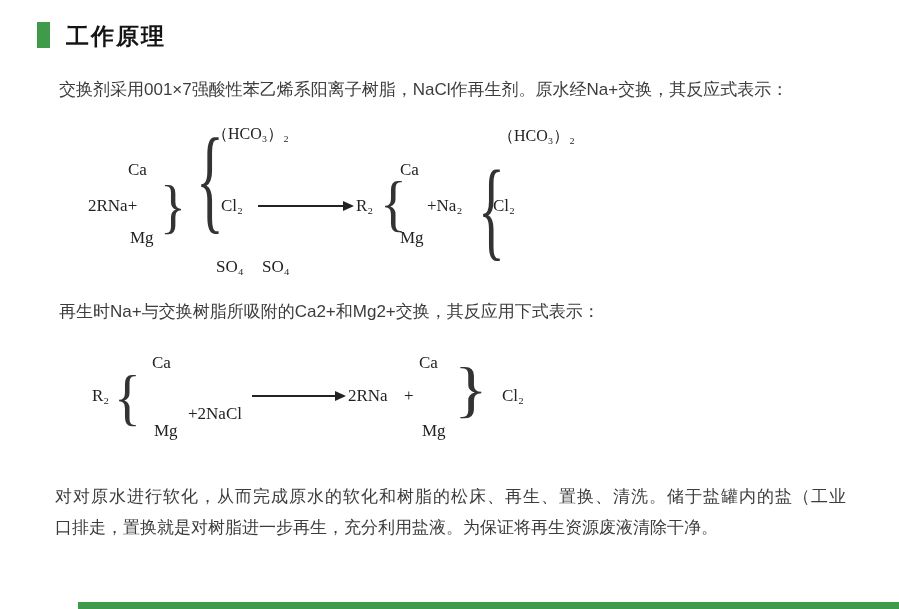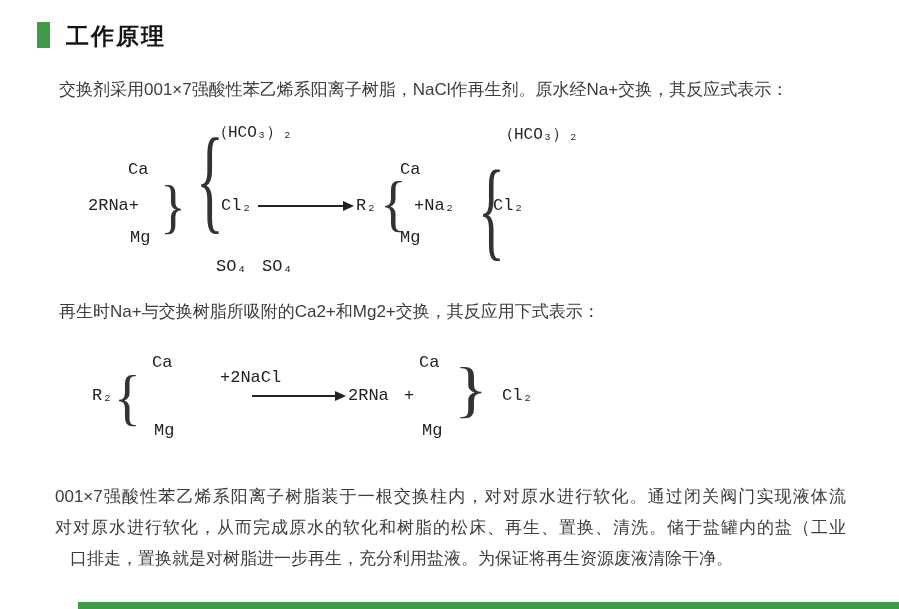--- a/index.html
+++ b/index.html
@@ -13,24 +13,24 @@
   .title  { position:absolute; left:66px; top:21px; font-size:23px; font-weight:bold;
             color:#141414; letter-spacing:2px; }
   
   .para { position:absolute; left:59px; font-size:17px; color:#3c3c3c; white-space:nowrap; }
   .p-intro  { top:78px; }
   .p-middle { top:300px; }
   
   .body-block { position:absolute; left:55px; top:481px; width:791px; }
   .body-line  { font-size:17px; color:#3c3c3c; line-height:31px;
                 text-align:justify; text-align-last:justify; }
-  .body-line.last { text-align-last:left;margin-left:15px; }
+  .body-line.last { text-align-last:left; }
   
   .eq span, .eq div { position:absolute; }
-  .chem { font-family:Liberation Mono, monospace; font-size:17px;
+  .chem { font-family:Liberation Serif, serif; font-size:17px;
           color:#222; white-space:nowrap; line-height:1.2; }
   .chem.small { font-size:16px; }
   .br { position:absolute; font-family:"Liberation Serif","DejaVu Serif",serif;
         color:#333; line-height:1; transform-origin:top left; }
   .br-open::before  { content:"{"; }
   .br-close::before { content:"}"; }
   .arrow { position:absolute; height:2px; background:#222; }
   .arrow::after { content:""; position:absolute; right:-2px; top:-4px;
                   border-left:11px solid #222; border-top:5px solid transparent;
                   border-bottom:5px solid transparent; }
@@ -55,44 +55,43 @@
     <span class="br br-open" style="left:196px; top:122px; font-size:58px; transform:scaleY(2.0);"></span>
     <span class="chem small" style="left:212px; top:124px;">（HCO₃）₂</span>
     <span class="chem" style="left:221px; top:196px;">Cl₂</span>
     <span class="chem" style="left:216px; top:257px;">SO₄</span>
     <span class="chem" style="left:262px; top:257px;">SO₄</span>
     <div class="arrow" style="left:258px; top:205px; width:94px;"></div>
     <span class="chem" style="left:356px; top:196px;">R₂</span>
     <span class="br br-open" style="left:380px; top:172px; font-size:56px; transform:scaleY(1.1);"></span>
     <span class="chem" style="left:400px; top:160px;">Ca</span>
     <span class="chem" style="left:400px; top:228px;">Mg</span>
-    <span class="chem" style="left:414px; top:196px;">+Na₂</span>
+    <span class="chem" style="left:427px; top:196px;">+Na₂</span>
     <span class="br br-open" style="left:478px; top:154px; font-size:56px; transform:scaleY(1.95);"></span>
     <span class="chem small" style="left:498px; top:126px;">（HCO₃）₂</span>
     <span class="chem" style="left:493px; top:196px;">Cl₂</span>
   </div>
 
   <div class="para p-middle">再生时Na+与交换树脂所吸附的Ca2+和Mg2+交换，其反应用下式表示：</div>
 
   <div class="eq">
     <span class="chem" style="left:92px;  top:386px;">R₂</span>
     <span class="br br-open" style="left:114px; top:366px; font-size:56px; transform:scaleY(1.1);"></span>
     <span class="chem" style="left:152px; top:353px;">Ca</span>
     <span class="chem" style="left:154px; top:421px;">Mg</span>
-    <span class="chem" style="left:188px; top:368px;margin-left:32px;">+2NaCl</span>
+    <span class="chem" style="left:188px; top:404px;">+2NaCl</span>
     <div class="arrow" style="left:252px; top:395px; width:92px;"></div>
     <span class="chem" style="left:348px; top:386px;">2RNa</span>
     <span class="chem" style="left:404px; top:386px;">+</span>
     <span class="chem" style="left:419px; top:353px;">Ca</span>
     <span class="chem" style="left:422px; top:421px;">Mg</span>
     <span class="br br-close" style="left:454px; top:360px; font-size:54px; transform:scale(1.3,1.12);"></span>
     <span class="chem" style="left:502px; top:386px;">Cl₂</span>
   </div>
 
   <div class="body-block">
-    <div class="body-line">001×7强酸性苯乙烯系阳离子树脂装于一根交换柱内，对对原水进行软化。通过闭关阀门实现液体流</div>
     <div class="body-line">对对原水进行软化，从而完成原水的软化和树脂的松床、再生、置换、清洗。储于盐罐内的盐（工业</div>
     <div class="body-line last">口排走，置换就是对树脂进一步再生，充分利用盐液。为保证将再生资源废液清除干净。</div>
   </div>
 
   <div class="bottom-bar"></div>
 
 </div>
 
 </body></html>

